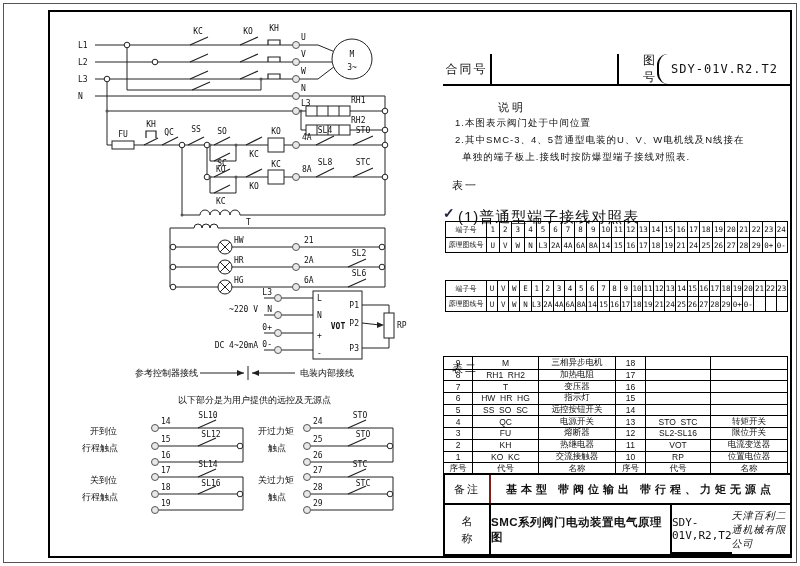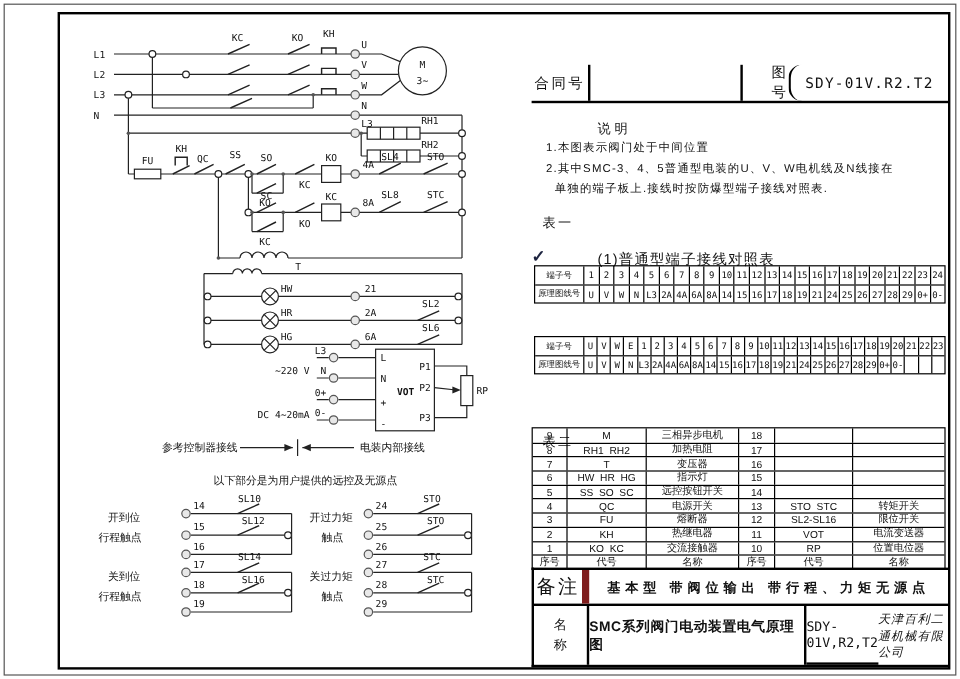--- a/index.html
+++ b/index.html
@@ -11,21 +11,21 @@
   .hdr{position:absolute;left:443px;top:10px;width:347px;height:32px;display:flex;
        border-bottom:2px solid #000;box-sizing:border-box;margin-top:44px;}
   .hdr>div{box-sizing:border-box;border-left:2px solid #000;display:flex;align-items:center;justify-content:center;
        font-size:12px;letter-spacing:2px;}
   .hdr>div:first-child{border-left:none;}
   .hdr .hv{font-family:"DejaVu Sans Mono",monospace;letter-spacing:1px;border-radius:11px;}
   
   .note-title{position:absolute;left:498px;top:100px;font-size:11px;letter-spacing:3px;}
   .note-line{position:absolute;left:455px;font-size:9.5px;letter-spacing:1px;white-space:pre;}
   .sec-title{position:absolute;font-size:11px;letter-spacing:2px;}
-  .sub{position:absolute;font-size:12px;letter-spacing:1px;margin-left:40px;}
+  .sub{position:absolute;font-size:15px;letter-spacing:1px;}
   .check{position:absolute;color:#1d2440;font-size:14px;font-weight:bold;}
   
   .ttab{position:absolute;left:445px;width:343px;border:1px solid #000;box-sizing:border-box;}
   .trow{display:flex;height:15px;box-sizing:border-box;}
   .trow+.trow{border-top:1px solid #000;}
   .tlabel{width:40px;flex:0 0 40px;box-sizing:border-box;font-size:7px;display:flex;align-items:center;justify-content:center;white-space:nowrap;}
   .tcells{flex:1;display:flex;}
   .tcells>div{flex:1;box-sizing:border-box;border-left:1px solid #000;font-size:7.5px;
       font-family:"DejaVu Sans Mono",monospace;display:flex;align-items:center;justify-content:center;white-space:pre;}
   
@@ -36,21 +36,21 @@
   .t2row>div:first-child{border-left:none;}
   .t2row>div:nth-child(1){flex:0 0 28px;}
   .t2row>div:nth-child(2){flex:0 0 66px;}
   .t2row>div:nth-child(3){flex:0 0 77px;}
   .t2row>div:nth-child(4){flex:0 0 30px;}
   .t2row>div:nth-child(5){flex:0 0 65px;}
   .t2row>div:nth-child(6){flex:1;}
   
   .blk{position:absolute;left:443px;top:473px;width:347px;height:83px;border:2px solid #000;border-right:none;box-sizing:border-box;}
   .remarks{display:flex;height:30px;border-bottom:2px solid #000;box-sizing:border-box;}
-  .remarks .lab{flex:0 0 46px;border-right:6px solid #7f1d1d;display:flex;align-items:center;justify-content:center;font-size:16px;letter-spacing:2px;box-sizing:border-box;}
+  .remarks .lab{flex:0 0 46px;border-right:2px solid #7f1d1d;display:flex;align-items:center;justify-content:center;font-size:11px;letter-spacing:2px;box-sizing:border-box;}
   .remarks .txt{flex:1;display:flex;align-items:center;justify-content:center;font-size:11px;letter-spacing:4px;font-weight:bold;}
   .nameblk{display:flex;height:49px;box-sizing:border-box;}
   .nameblk .lab{flex:0 0 46px;border-right:2px solid #000;display:flex;align-items:center;justify-content:center;
      font-size:11px;box-sizing:border-box;}
   .nameblk .lab span{width:12px;line-height:1.5;display:block;text-align:center;}
   .nameblk .nm{flex:0 0 181px;border-right:2px solid #000;display:flex;align-items:center;justify-content:center;
      font-size:11.5px;font-weight:bold;letter-spacing:0.5px;box-sizing:border-box;}
   .nameblk .rt{flex:1;display:flex;box-sizing:border-box;}
   .nameblk .rt .model{flex:1;border-bottom:2px solid #000;display:flex;align-items:center;justify-content:center;
      font-size:11px;font-family:"DejaVu Sans Mono",monospace;box-sizing:border-box;}

